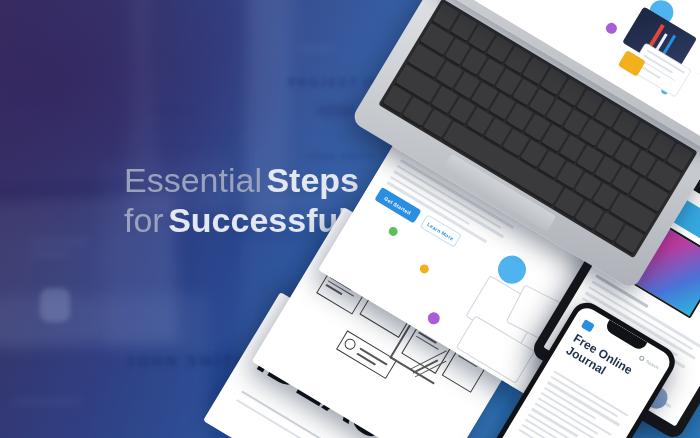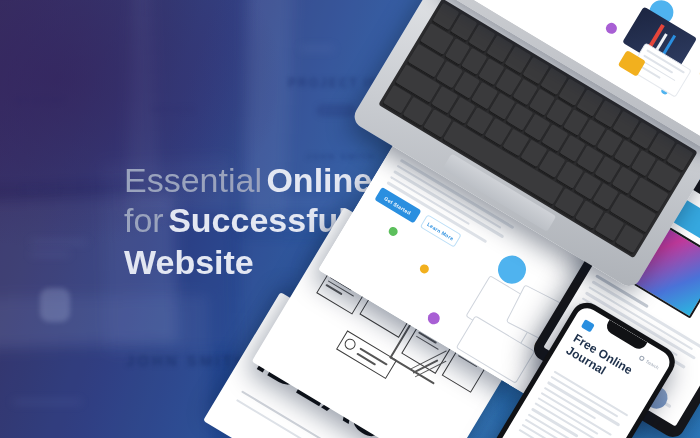--- a/index.html
+++ b/index.html
@@ -367,28 +367,25 @@
   <div class="ghost-text gt-john-c">JOHN SMITH</div>
   <div class="ghost-text gt-small1">MY STORY</div>
   <div class="ghost-text gt-small2">CONTACT</div>
   <div class="ghost-text gt-small3">SERVICES</div>
 
   <div class="bg-glow"></div>
 
   <div class="headline">
     <span class="ln">
       <span class="hl-light">Essential</span>
-      <span class="hl-bold">Online</span>
+      <span class="hl-bold">Steps</span>
     </span>
     <span class="ln">
       <span class="hl-light">for</span>
       <span class="hl-bold">Successful</span>
-    </span>
-    <span class="ln ln3">
-      <span class="hl-bold">Website</span>
     </span>
   </div>
 
   <div id="ideas-sheet" class="device">
     <div class="ideas-word">IDEAS</div>
     <div class="wf-l" style="left:18px;top:104px;width:150px;height:2px;background:#cfd3da;"></div>
     <div class="wf-l" style="left:18px;top:114px;width:110px;height:2px;background:#dde1e7;"></div>
   </div>
 
   <div id="wire-sheet" class="device">

